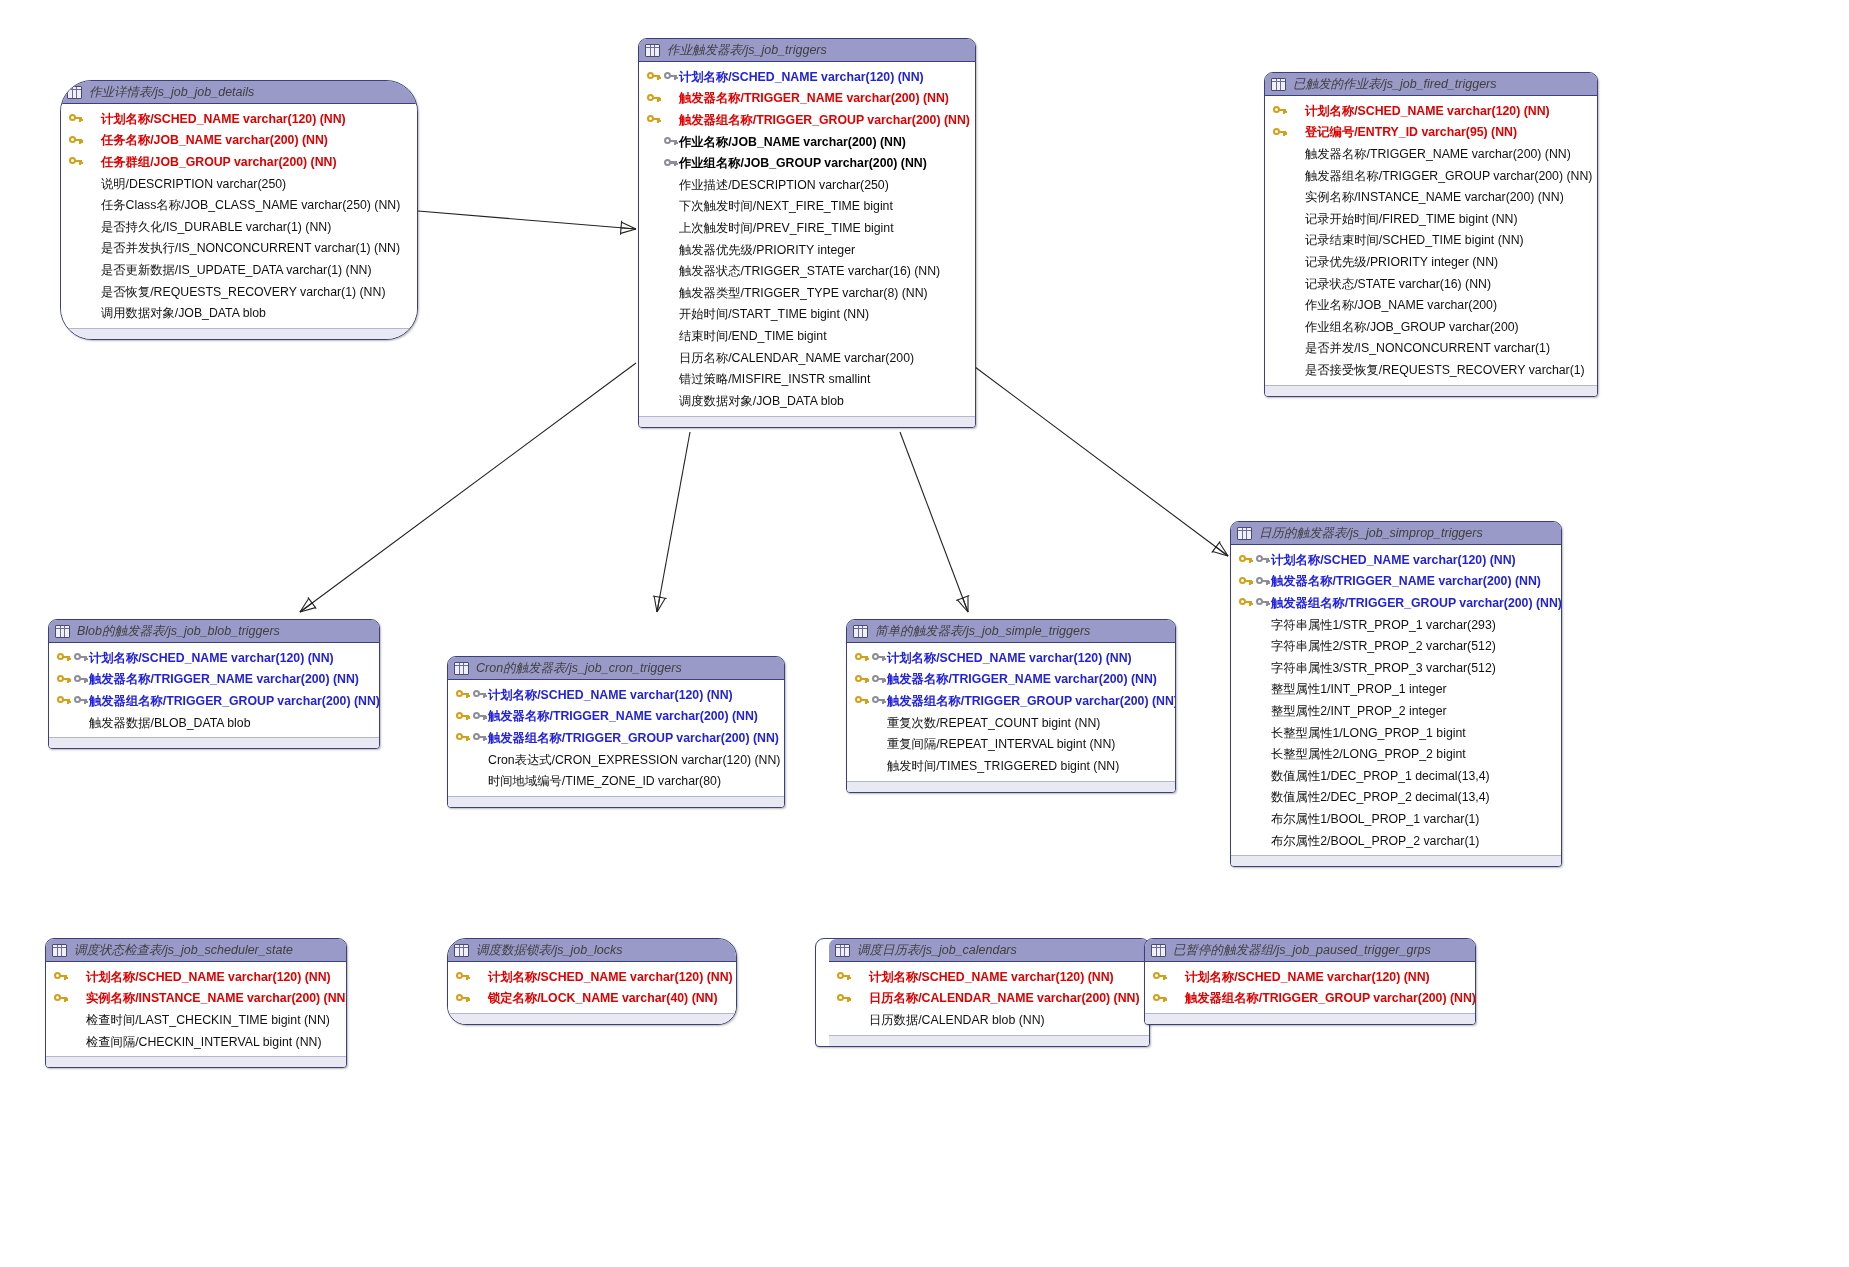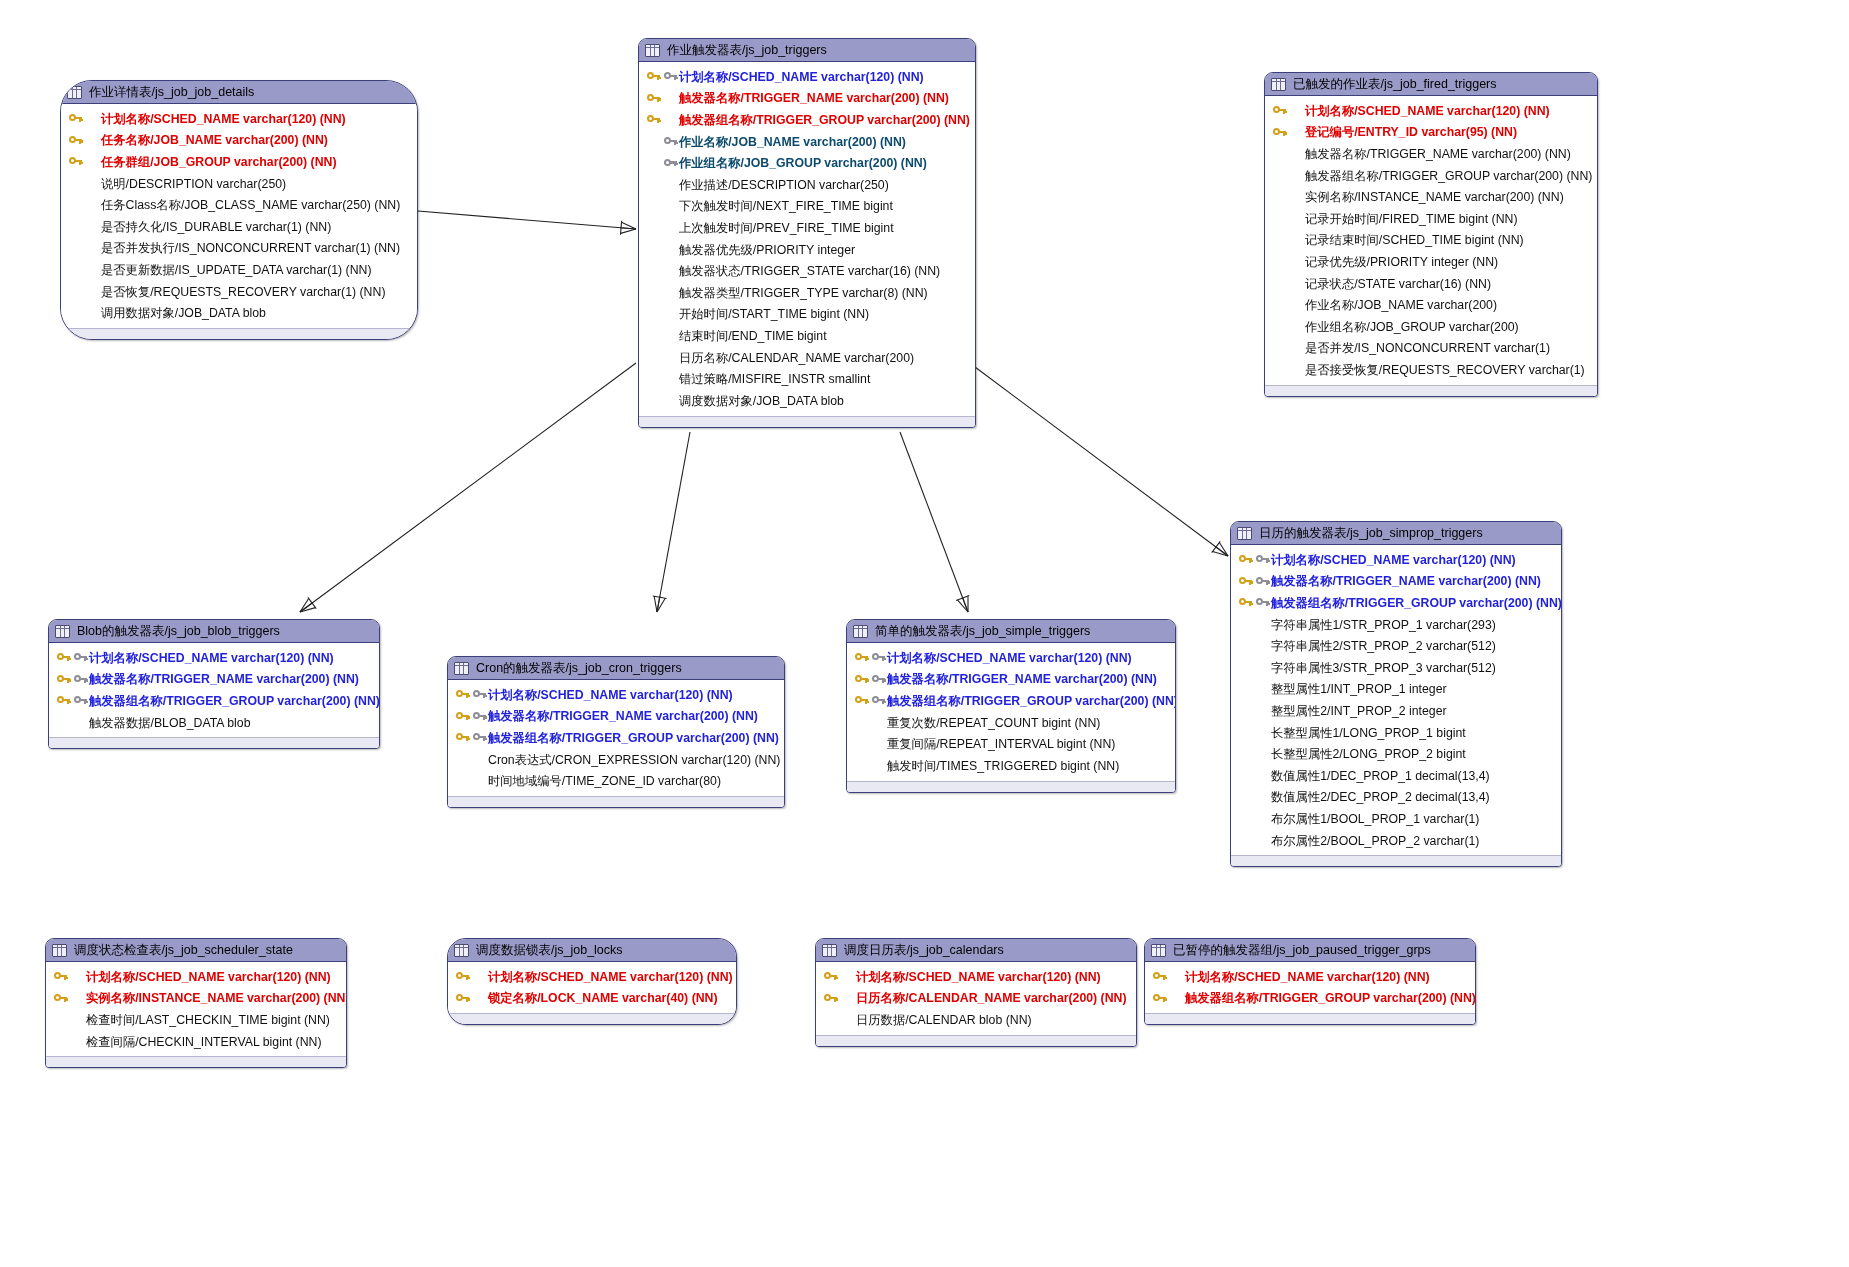--- a/index.html
+++ b/index.html
@@ -7,35 +7,35 @@
   body{width:1849px;height:1267px;position:relative;overflow:hidden;
        font-family:"Liberation Sans","DejaVu Sans",sans-serif;}
   #canvas{position:absolute;left:0;top:0;width:1849px;height:1267px;}
   #lines{position:absolute;left:0;top:0;width:1849px;height:1267px;pointer-events:none;}
 
   .table-box{position:absolute;border:1px solid #3b3f7a;border-radius:9px 9px 4px 4px;
              background:#ffffff;box-shadow:1px 1px 2px rgba(0,0,0,0.28);overflow:hidden;}
   .tbl-header{background:#9a9ac8;border-bottom:1px solid #3b3f7a;
               height:22px;display:flex;align-items:center;padding:0 6px;gap:7px;
               border-radius:7px 7px 0 0;}
-  .tbl-header .tname{font-size:12.5px;color:#000000;white-space:nowrap;letter-spacing:0px;}
+  .tbl-header .tname{font-size:12.5px;color:#404040;white-space:nowrap;letter-spacing:0px;font-style:italic;}
   .tbl-icon{width:13px;height:11px;flex:0 0 auto;background:#efeff8;
             border:1px solid #4a4a70;border-radius:1px;position:relative;}
   .tbl-icon::before{content:"";position:absolute;left:0;right:0;top:2px;height:1px;background:#6b6b95;}
   .tbl-icon::after{content:"";position:absolute;top:0;bottom:0;left:4px;width:1px;background:#6b6b95;
                    box-shadow:4px 0 0 0 #6b6b95;}
   .tbl-body{padding:4px 0 4px 0;background:#fff;}
   .tbl-footer{height:10px;background:#e9e9f4;border-top:1px solid #b5b5cf;}
 
   .row{display:flex;align-items:center;height:21.6px;padding:0 8px 0 6px;white-space:nowrap;}
   .keyslot{width:17px;height:14px;flex:0 0 auto;position:relative;}
   .col-txt{font-size:12.3px;line-height:14px;}
   .c-pk{color:#e00000;font-weight:bold;}
   .c-pkfk{color:#2222dd;font-weight:bold;}
-  .c-fk{color:#0c4a6e;font-weight:bold;}
+  .c-fk{color:#000000;font-weight:bold;}
   .c-plain{color:#101010;font-weight:normal;}
 
   
   .key{position:absolute;left:2px;top:1px;width:13px;height:12px;}
   .key .bow{position:absolute;left:0;top:1.5px;width:7px;height:7px;border-radius:50%;
             border:2.2px solid var(--kc);box-sizing:border-box;}
   .key .shaft{position:absolute;left:6px;top:4.2px;width:7px;height:2.2px;background:var(--kc);}
   .key .t1{position:absolute;left:9.5px;top:6.1px;width:2.1px;height:3.2px;background:var(--kc);}
   .key .t2{position:absolute;left:12px;top:6.1px;width:1.6px;height:2.2px;background:var(--kc);}
   .key.gold{--kc:#d4a017;}
@@ -800,21 +800,21 @@
                 <span class="t1"></span>
                 <span class="t2"></span>
               </span>
             </span>
             <span class="keyslot"></span>
             <span class="col-txt c-pk">锁定名称/LOCK_NAME varchar(40) (NN)</span>
           </div>
         </div>
         <div class="tbl-footer"></div>
       </div>
-      <div class="table-box" style="left: 815px; top: 938px; width: 320px;">
+      <div class="table-box" style="left: 815px; top: 938px; width: 320px; padding-left: 13px;">
         <div class="tbl-header">
           <span class="tbl-icon"></span>
           <span class="tname">调度日历表/js_job_calendars</span>
         </div>
         <div class="tbl-body">
           <div class="row">
             <span class="keyslot">
               <span class="key gold">
                 <span class="bow"></span>
                 <span class="shaft"></span>

